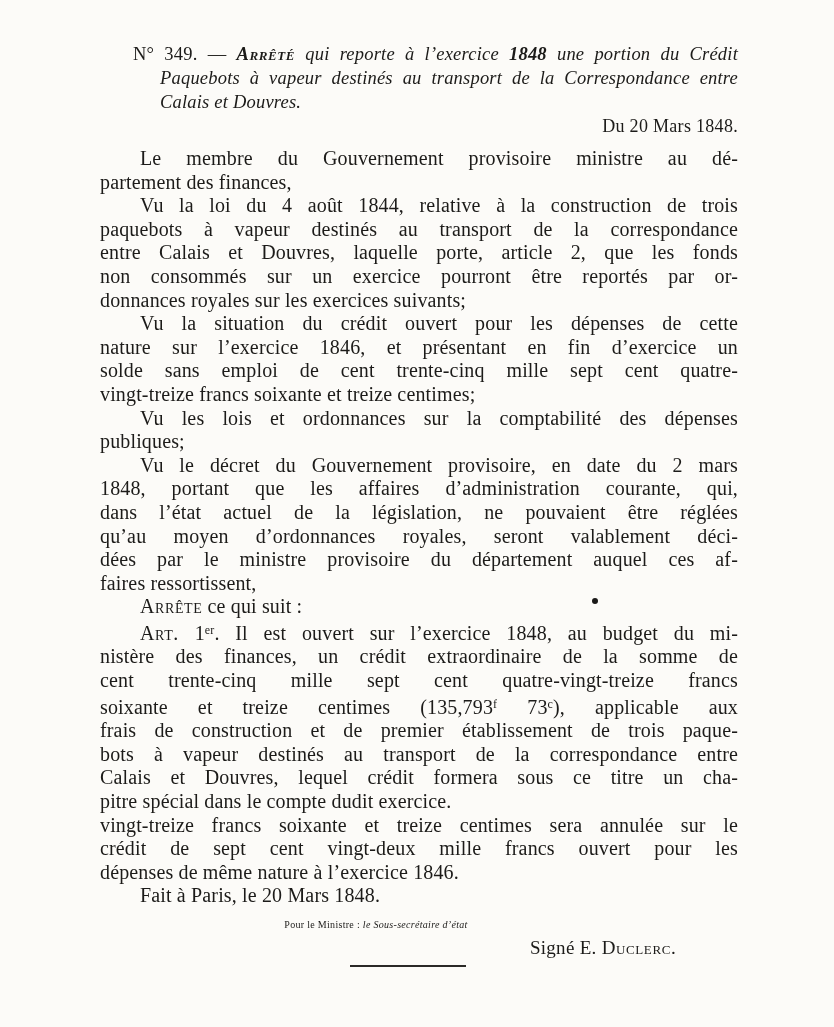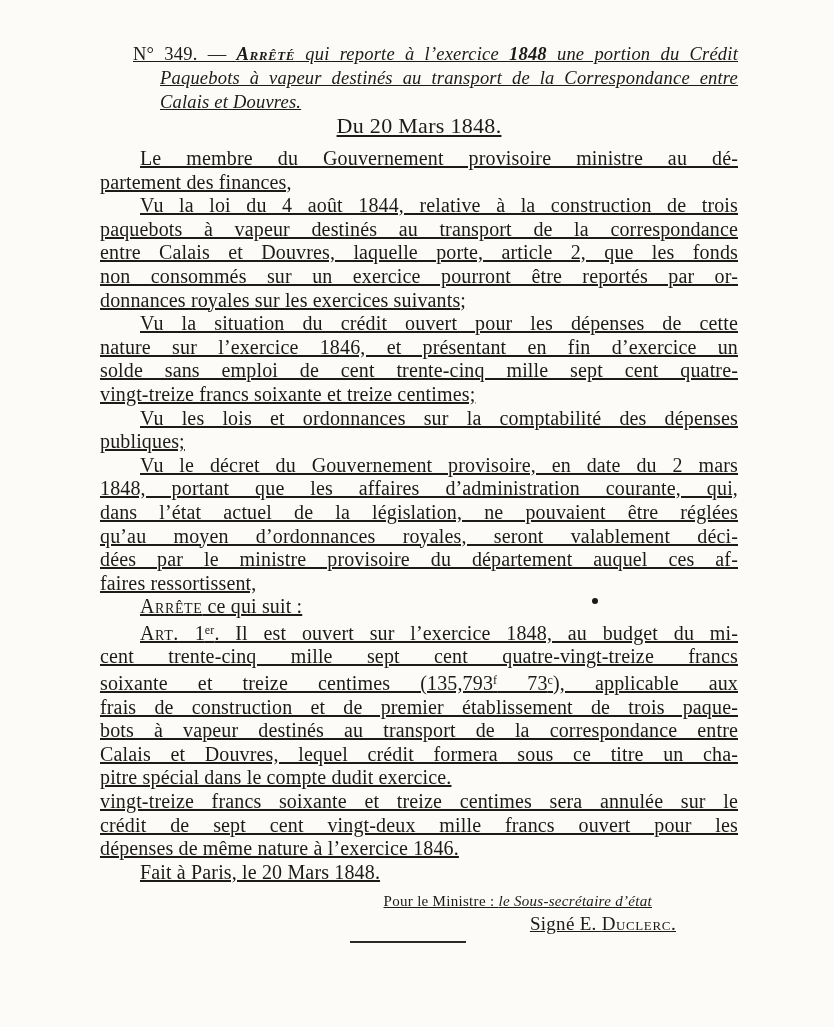--- a/index.html
+++ b/index.html
@@ -4,41 +4,41 @@
 <style>
   html,body{margin:0;padding:0;background:#ffffff;}
   .page{
     position:relative;
     width:834px;height:1027px;
     background:#fcfbf8;
     font-family:"Liberation Serif","DejaVu Serif",serif;
     color:#1c1b19;
     overflow:hidden;
   }
-  .textblock{position:absolute;left:100px;top:42px;width:638px;text-decoration:underline;}
+  .textblock{position:absolute;left:100px;top:42px;width:638px;}
   
   #header{font-size:18.5px;line-height:24px;font-style:italic;letter-spacing:0.2px;}
   .h-line{margin-left:33px;}
   .h-line.cont{margin-left:60px;}
   .just{text-align:justify;text-align-last:justify;}
-  .dateline{text-align:center;font-size:22px;line-height:20px;margin-top:2px;letter-spacing:0.3px;}
+  .dateline{text-align:right;font-size:18px;line-height:20px;margin-top:2px;letter-spacing:0.3px;}
   
   #bodytext{margin-top:11px;font-size:20px;line-height:23.6px;letter-spacing:0.15px;}
   .line{white-space:normal;}
   .indent{text-indent:40px;}
   
   .s-r{font-style:normal;}
   .s-i{font-style:italic;}
   .s-ib{font-style:italic;font-weight:bold;}
   .s-sc{font-variant:small-caps;letter-spacing:0.6px;margin-top:24px;}
   .s-scib{font-variant:small-caps;font-style:italic;font-weight:bold;letter-spacing:0.6px;}
   .s-sup{font-size:0.6em;vertical-align:0.5em;}
   
   #signature{margin-top:6px;}
-  .sig1{font-size:15px;line-height:22px;text-align:right;padding-right:86px;letter-spacing:0.3px;}
+  .sig1{font-size:10px;line-height:22px;text-align:center;padding-right:86px;letter-spacing:0.3px;}
   .sig2{font-size:19px;line-height:24px;text-align:right;padding-right:62px;letter-spacing:0.3px;}
   .end-rule{width:116px;height:2px;background:#2b2927;margin-top:5px;margin-left:250px;}
   .ink-dot{position:absolute;left:592px;top:598px;width:6px;height:6px;border-radius:50%;background:#1a1918;}
 </style>
 </head>
 <body>
 
 <div class="page">
   <div class="textblock">
     <div id="header">
@@ -75,20 +75,21 @@
           <div class="line just">dans l’état actuel de la législation, ne pouvaient être réglées</div>
           <div class="line just">qu’au moyen d’ordonnances royales, seront valablement déci-</div>
           <div class="line just">dées par le ministre provisoire du département auquel ces af-</div>
           <div class="line">faires ressortissent,</div>
         </div>
         <div class="para">
           <div class="line indent"><span class="s-sc">Arrête</span><span class="s-r"> ce qui suit :</span></div>
         </div>
         <div class="para">
           <div class="line indent just"><span class="s-sc">Art.</span><span class="s-r"> 1</span><span class="s-sup">er</span><span class="s-r">. Il est ouvert sur l’exercice 1848, au budget du mi-</span></div>
+          <div class="line just">nistère des finances, un crédit extraordinaire de la somme de</div>
           <div class="line just">cent trente-cinq mille sept cent quatre-vingt-treize francs</div>
           <div class="line just"><span class="s-r">soixante et treize centimes (135,793</span><span class="s-sup">f</span><span class="s-r"> 73</span><span class="s-sup">c</span><span class="s-r">), applicable aux</span></div>
           <div class="line just">frais de construction et de premier établissement de trois paque-</div>
           <div class="line just">bots à vapeur destinés au transport de la correspondance entre</div>
           <div class="line just">Calais et Douvres, lequel crédit formera sous ce titre un cha-</div>
           <div class="line">pitre spécial dans le compte dudit exercice.</div>
         </div>
         <div class="para">
           <div class="line just">vingt-treize francs soixante et treize centimes sera annulée sur le</div>
           <div class="line just">crédit de sept cent vingt-deux mille francs ouvert pour les</div>

